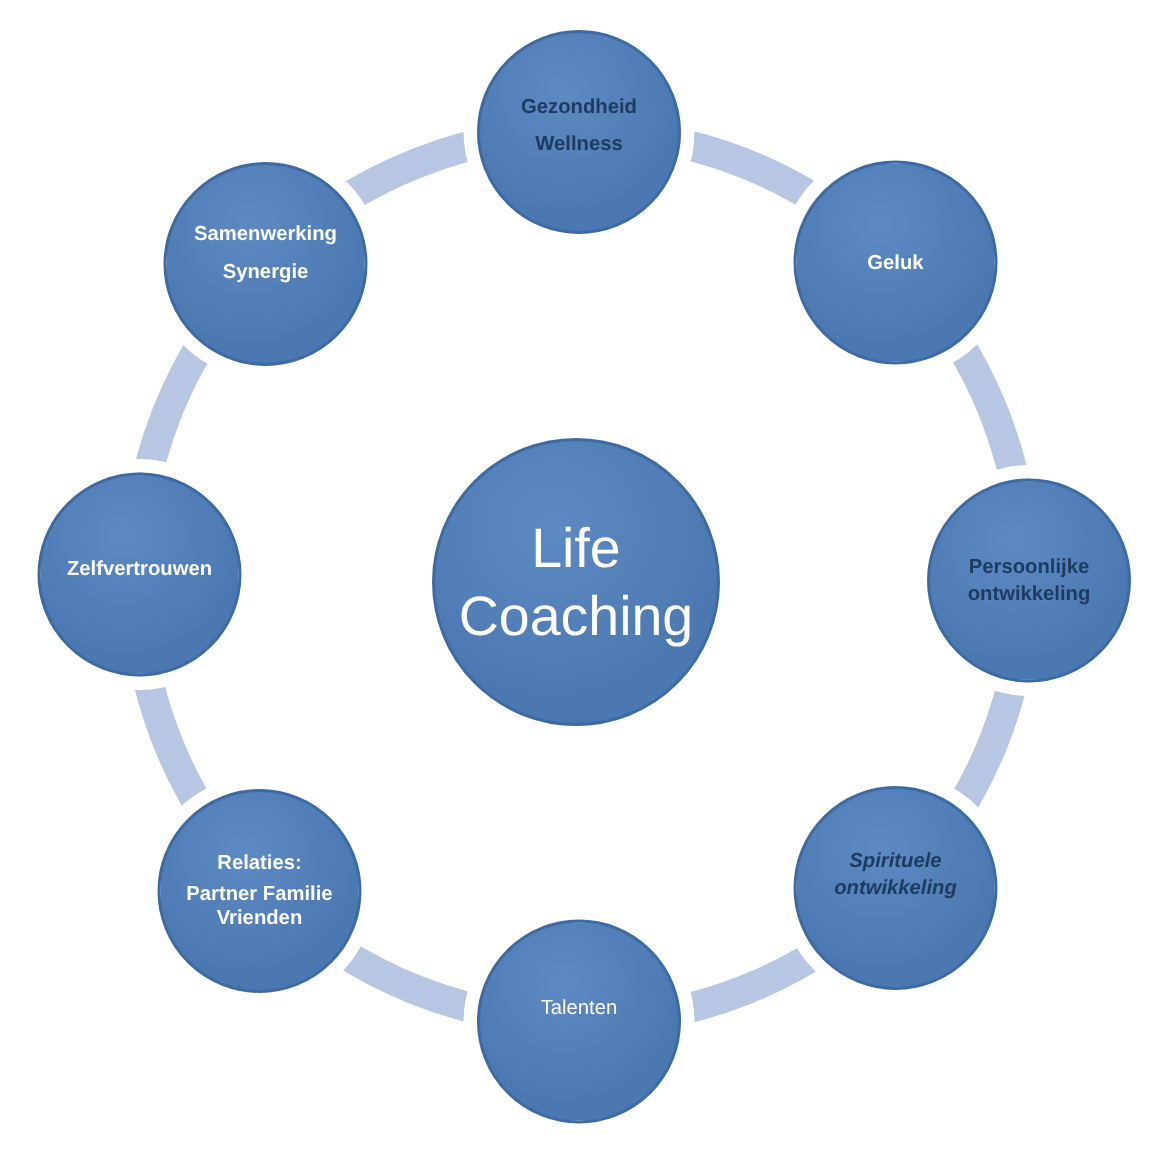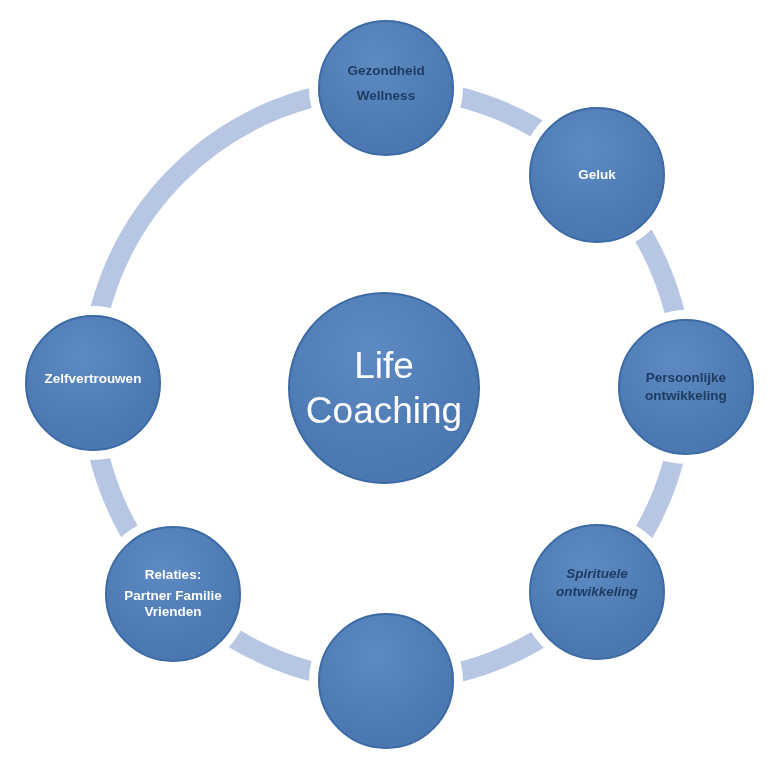--- a/index.html
+++ b/index.html
@@ -97,37 +97,44 @@
 
   <div class="node sat n3">
     <div class="txt dark">
       <span class="line">Spirituele</span>
       <span class="line">ontwikkeling</span>
     </div>
   </div>
 
   <div class="node sat n4">
     <div class="txt spaced regular light">
+      <span class="line">Talenten</span>
     </div>
   </div>
 
   <div class="node sat n5">
     <div class="txt light">
       <span class="line first-line">Relaties:</span>
       <span class="line">Partner Familie</span>
       <span class="line">Vrienden</span>
     </div>
   </div>
 
   <div class="node sat n6">
     <div class="txt spaced light">
       <span class="line">Zelfvertrouwen</span>
     </div>
   </div>
 
+  <div class="node sat n7">
+    <div class="txt spaced light">
+      <span class="line">Samenwerking</span>
+      <span class="line">Synergie</span>
+    </div>
+  </div>
 
   <div class="node center-node">
     <div class="txt">
       <span class="line">Life</span>
       <span class="line">Coaching</span>
     </div>
   </div>
 
 </div>
 

